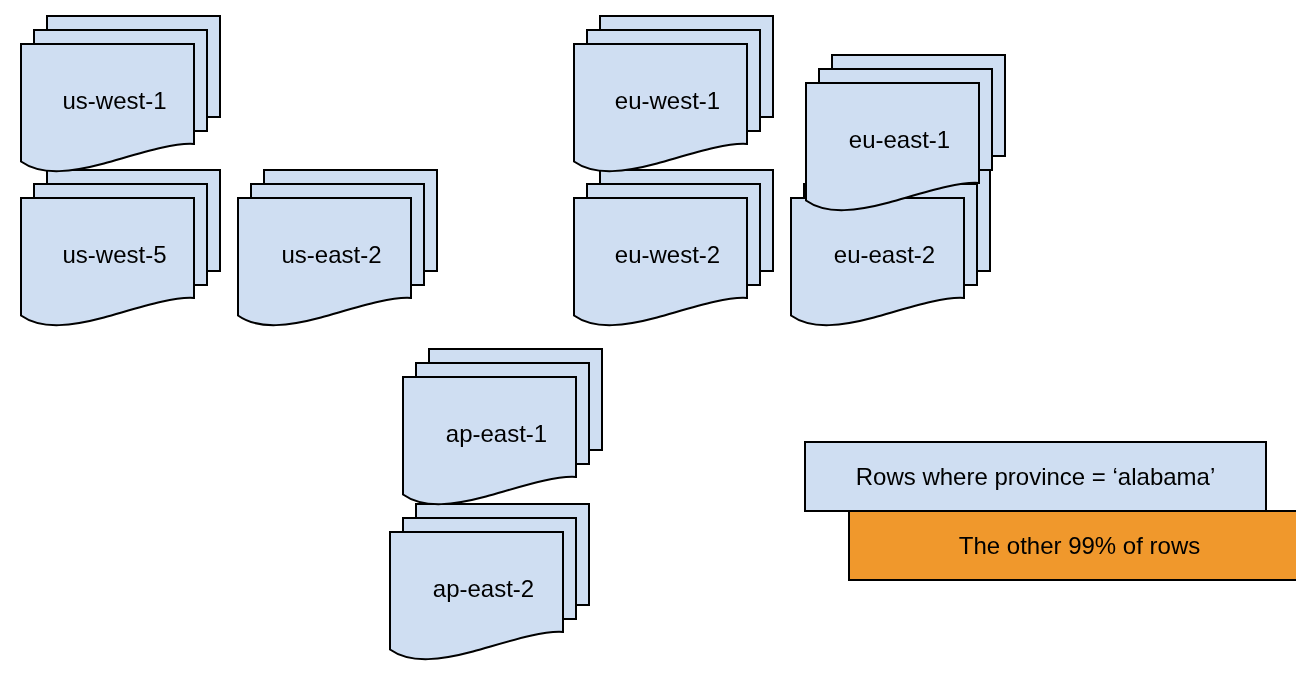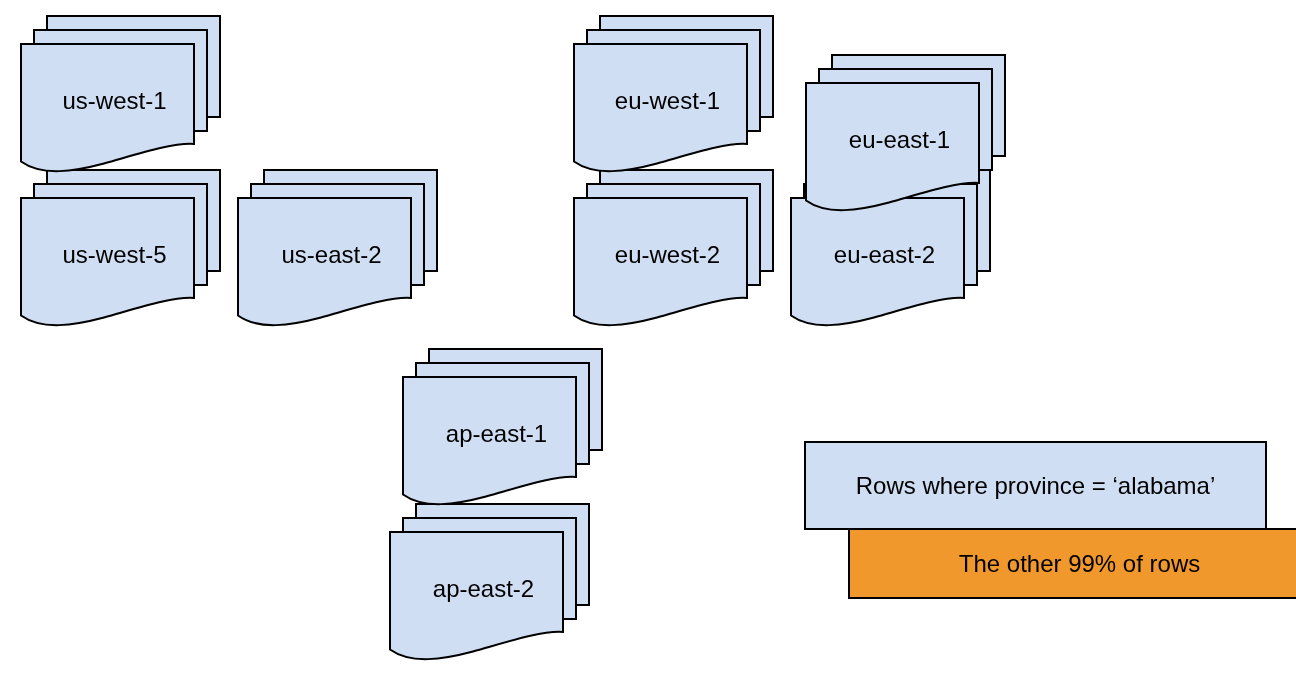--- a/index.html
+++ b/index.html
@@ -31,21 +31,21 @@
     display:flex;align-items:center;justify-content:center;
     font-size:24px;line-height:1;
   }
   .legend-row + .legend-row{margin-top:-2px;}
 </style>
 </head>
 <body>
 
 <div class="canvas" id="canvas" style="--default-fill: #cfdef2; --highlight-fill: #f0982c; --stroke: #000000; background: rgb(255, 255, 255);">
   <div class="legend" id="legend" style="left: 804px; top: 441px; width: 463px;">
-      <div class="legend-row" style="height: 89px; background: rgb(207, 222, 242);">
+      <div class="legend-row" style="height: 71px; background: rgb(207, 222, 242);">
     <span>Rows where province = ‘alabama’</span>
   </div>
       <div class="legend-row" style="height: 71px; background: rgb(240, 152, 44); margin-left: 44px;">
     <span>The other 99% of rows</span>
   </div>
     </div>
 <div class="stack" style="left: 20px; top: 15px; z-index: 985;">
     <div class="sheet b2"></div>
     <div class="sheet b1"></div>
     <div class="front">

